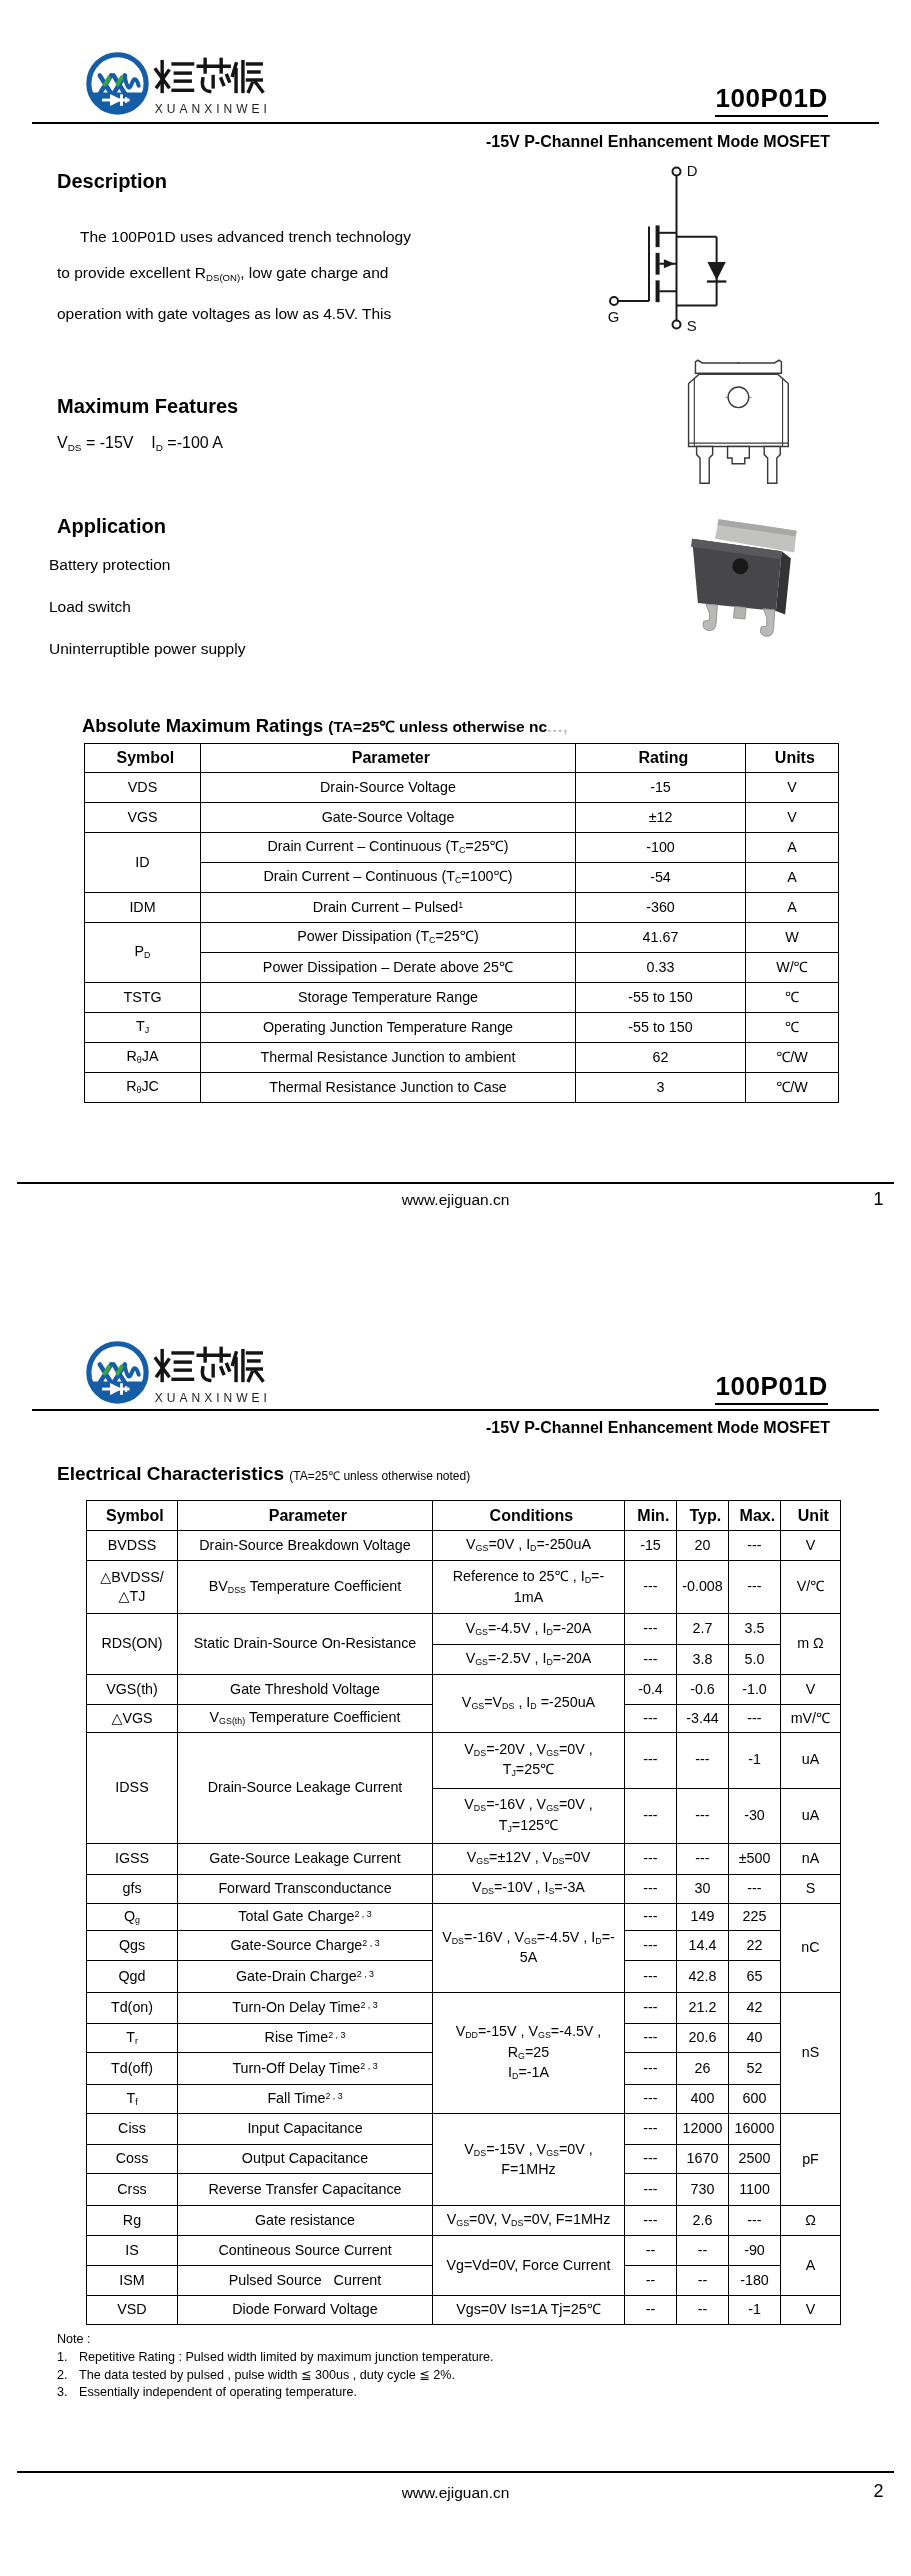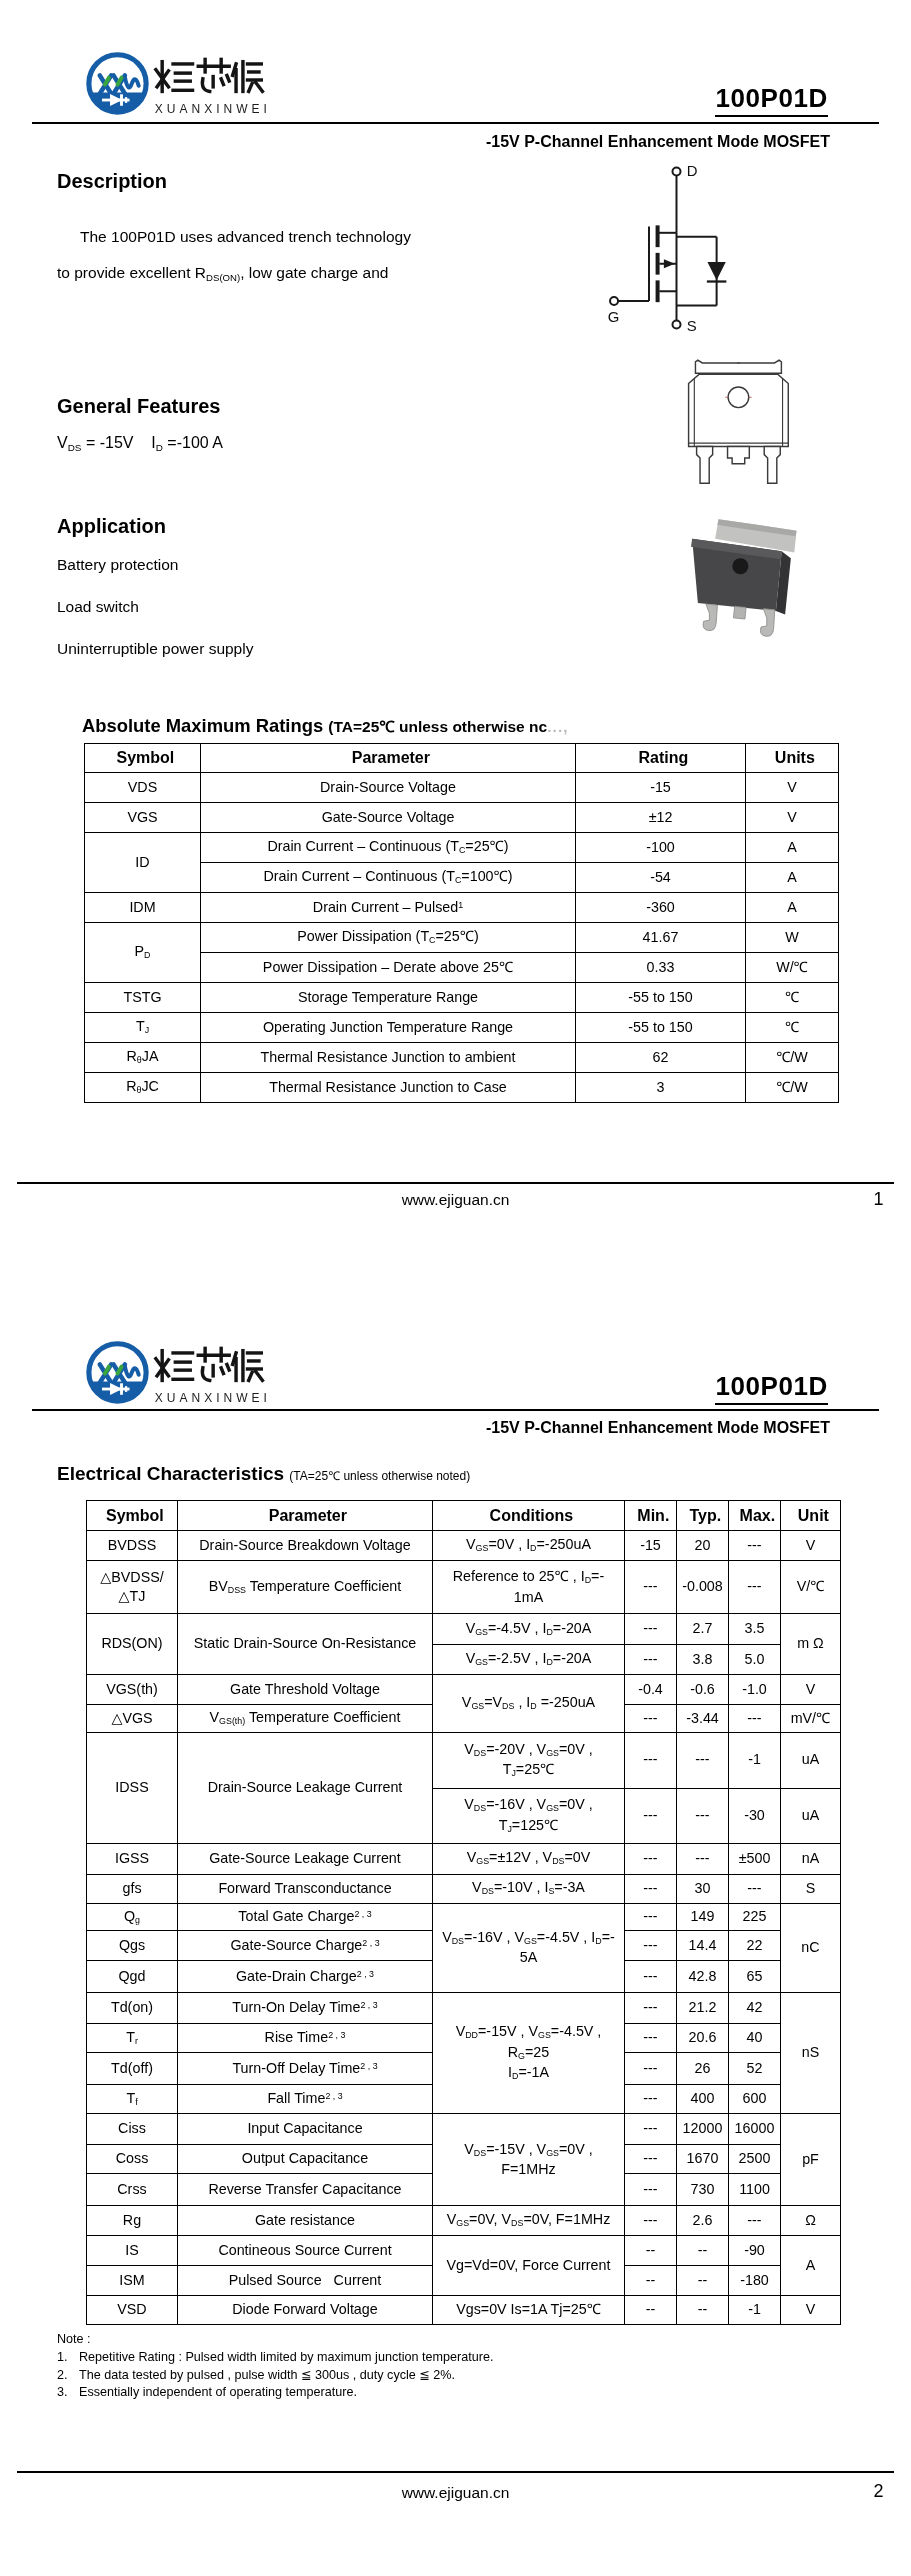--- a/index.html
+++ b/index.html
@@ -108,29 +108,30 @@
   <div class="part-title" style="top:84px;">100P01D</div>
 
   <div class="rule" style="top:122px;"></div>
 
   <div class="subtitle" style="top:133px;">-15V P-Channel Enhancement Mode MOSFET</div>
 
   <div class="abs sec-heading" style="left:57px;top:170px;">Description</div>
   <div class="abs desc-lines" style="left:57px;top:219px;">
     <span class="ln">The 100P01D uses advanced trench technology</span>
     <span class="ln">to provide excellent R<sub>DS(ON)</sub>, low gate charge and</span>
+    <span class="ln">operation with gate voltages as low as 4.5V. This</span>
   </div>
 
-  <div class="abs sec-heading" style="left:57px;top:395px;">General Features</div>
+  <div class="abs sec-heading" style="left:57px;top:395px;">Maximum Features</div>
   <div class="abs feat-lines" style="left:57px;top:420px;">
     <span class="ln">V<sub>DS</sub> = -15V&nbsp;&nbsp;&nbsp;&nbsp;I<sub>D</sub> =-100 A</span>
   </div>
 
   <div class="abs sec-heading" style="left:57px;top:515px;">Application</div>
-  <div class="abs app-items" style="left:57px;top:544px;">
+  <div class="abs app-items" style="left:49px;top:544px;">
     <span class="ln">Battery protection</span>
     <span class="ln">Load switch</span>
     <span class="ln">Uninterruptible power supply</span>
   </div>
 
   <svg class="abs" style="left:602px;top:161px;" width="149" height="178" viewBox="0 0 260 310">
     <g stroke="#1a1a1a" stroke-width="3.5" fill="none">
       <circle cx="130" cy="18" r="7"></circle>
       <path d="M130 25 L130 125"></path>
       <path d="M99 125 L130 125"></path>

